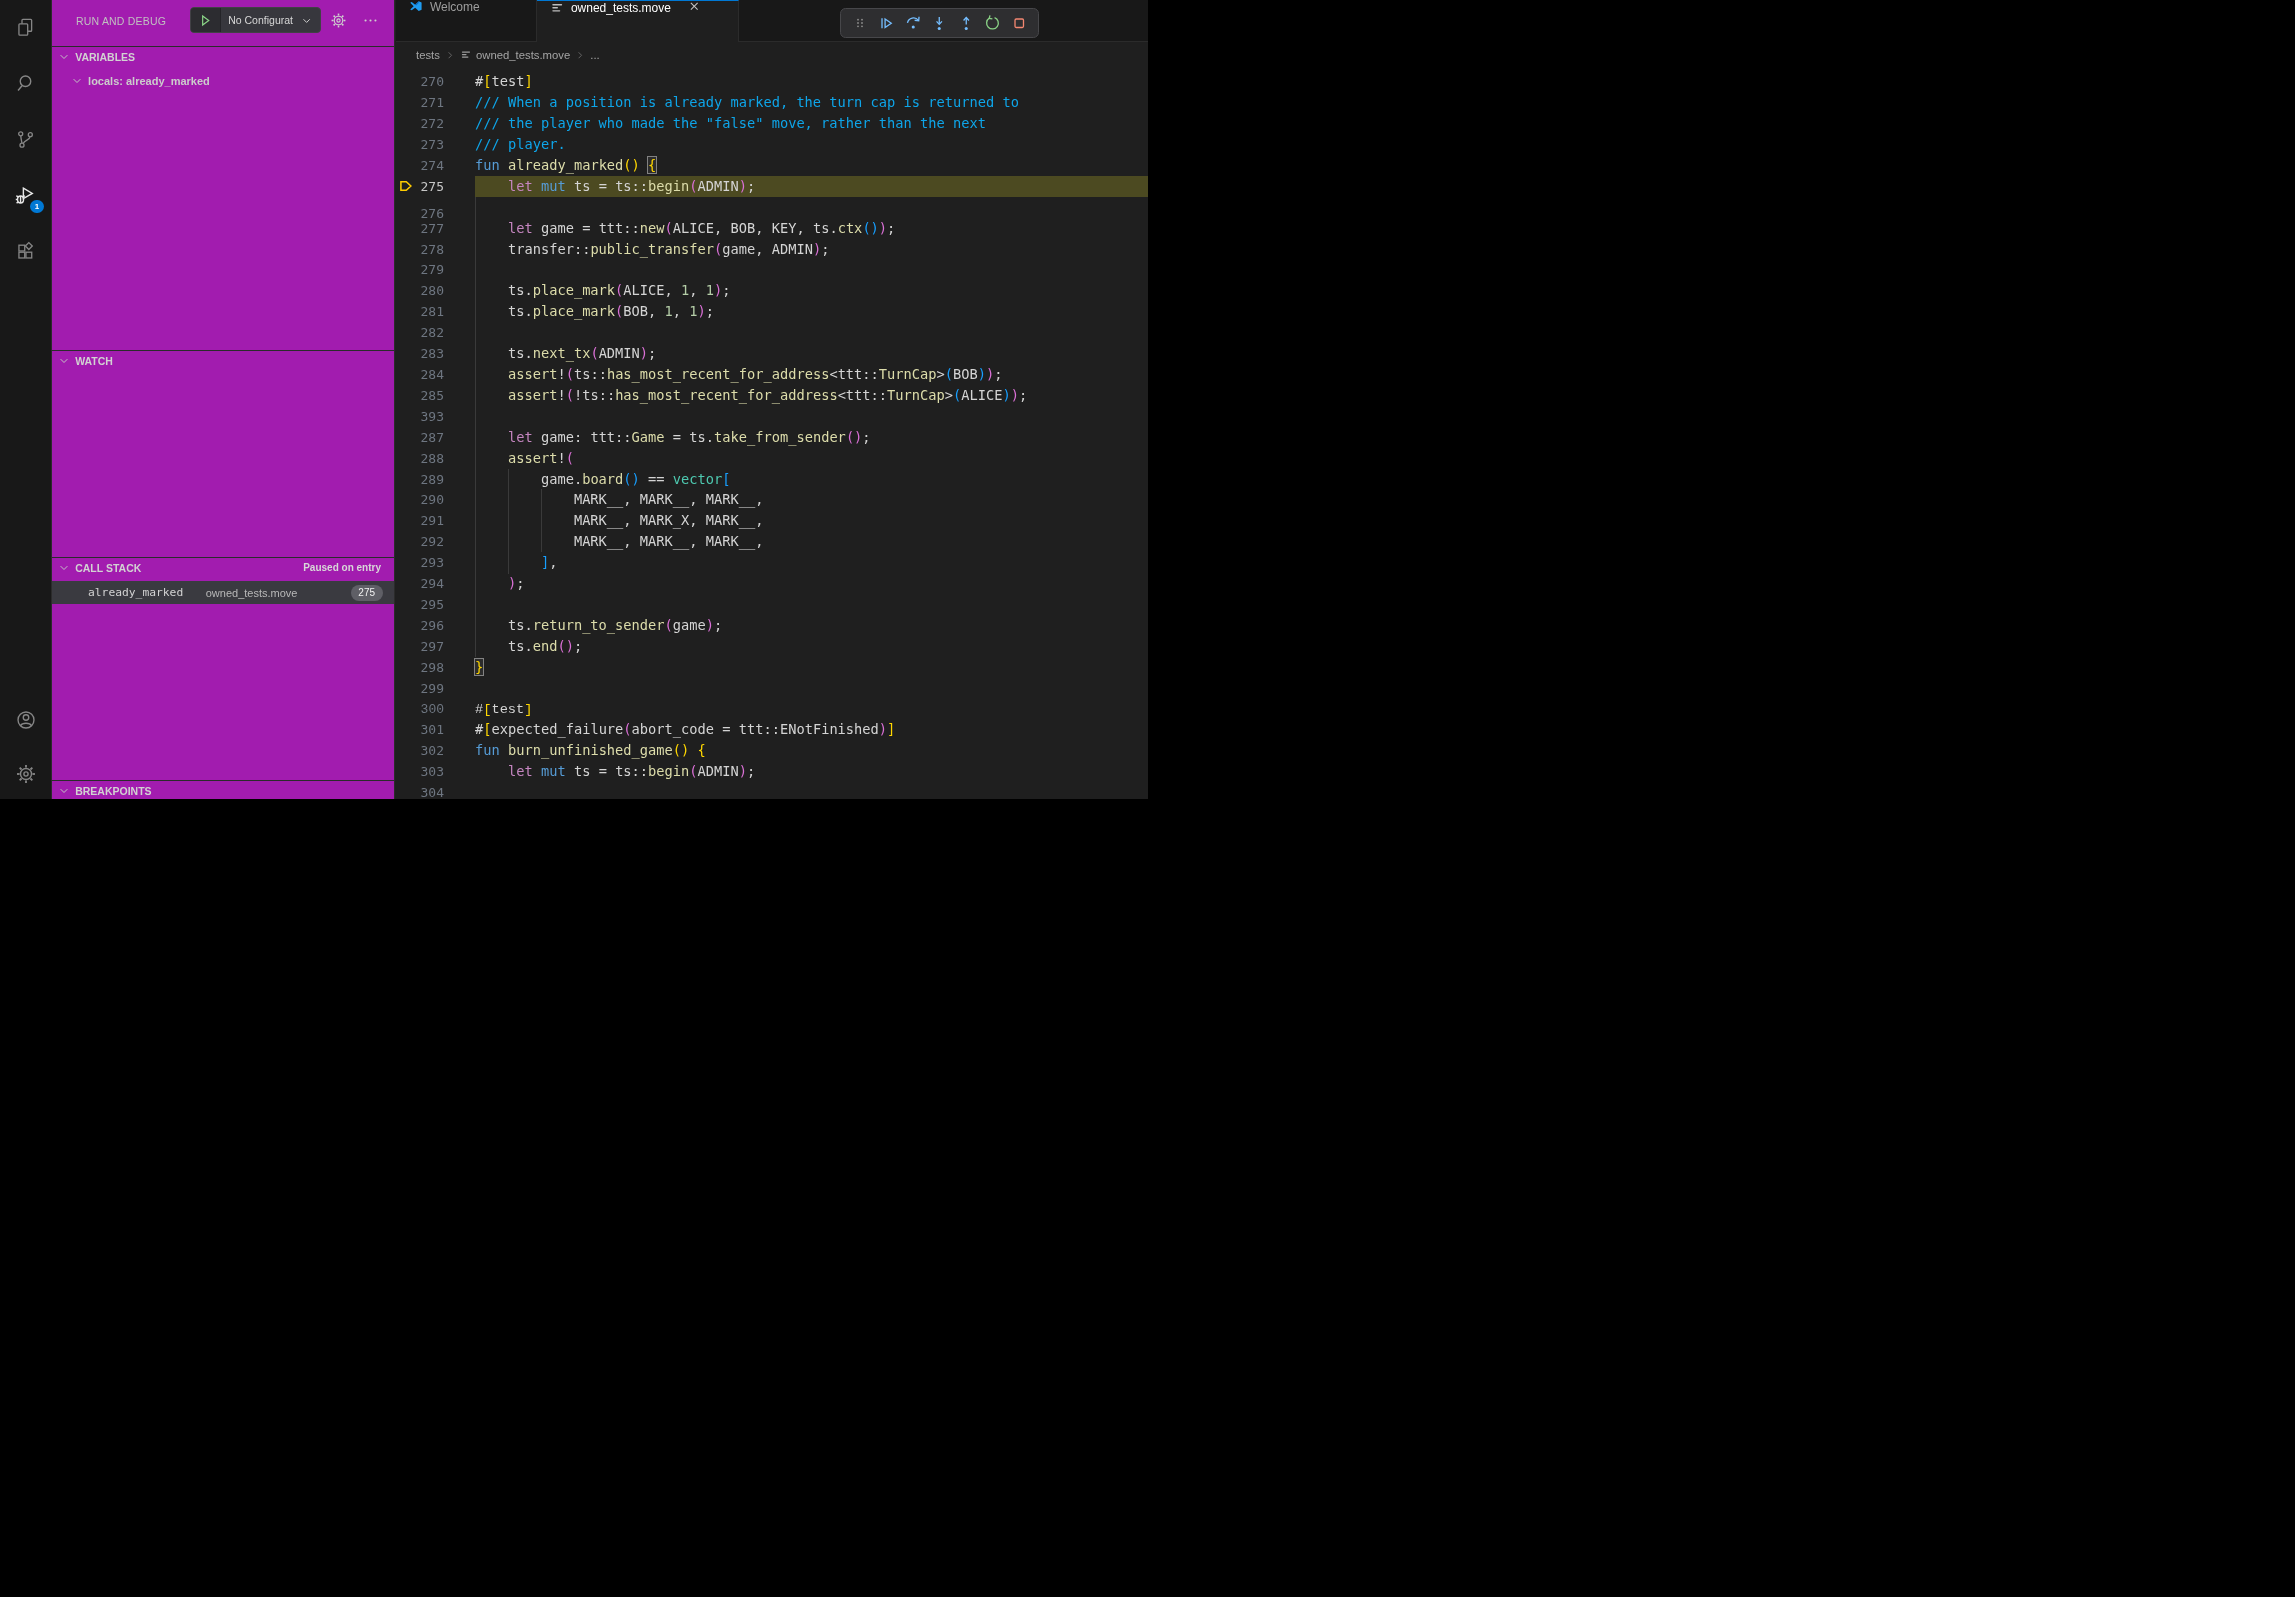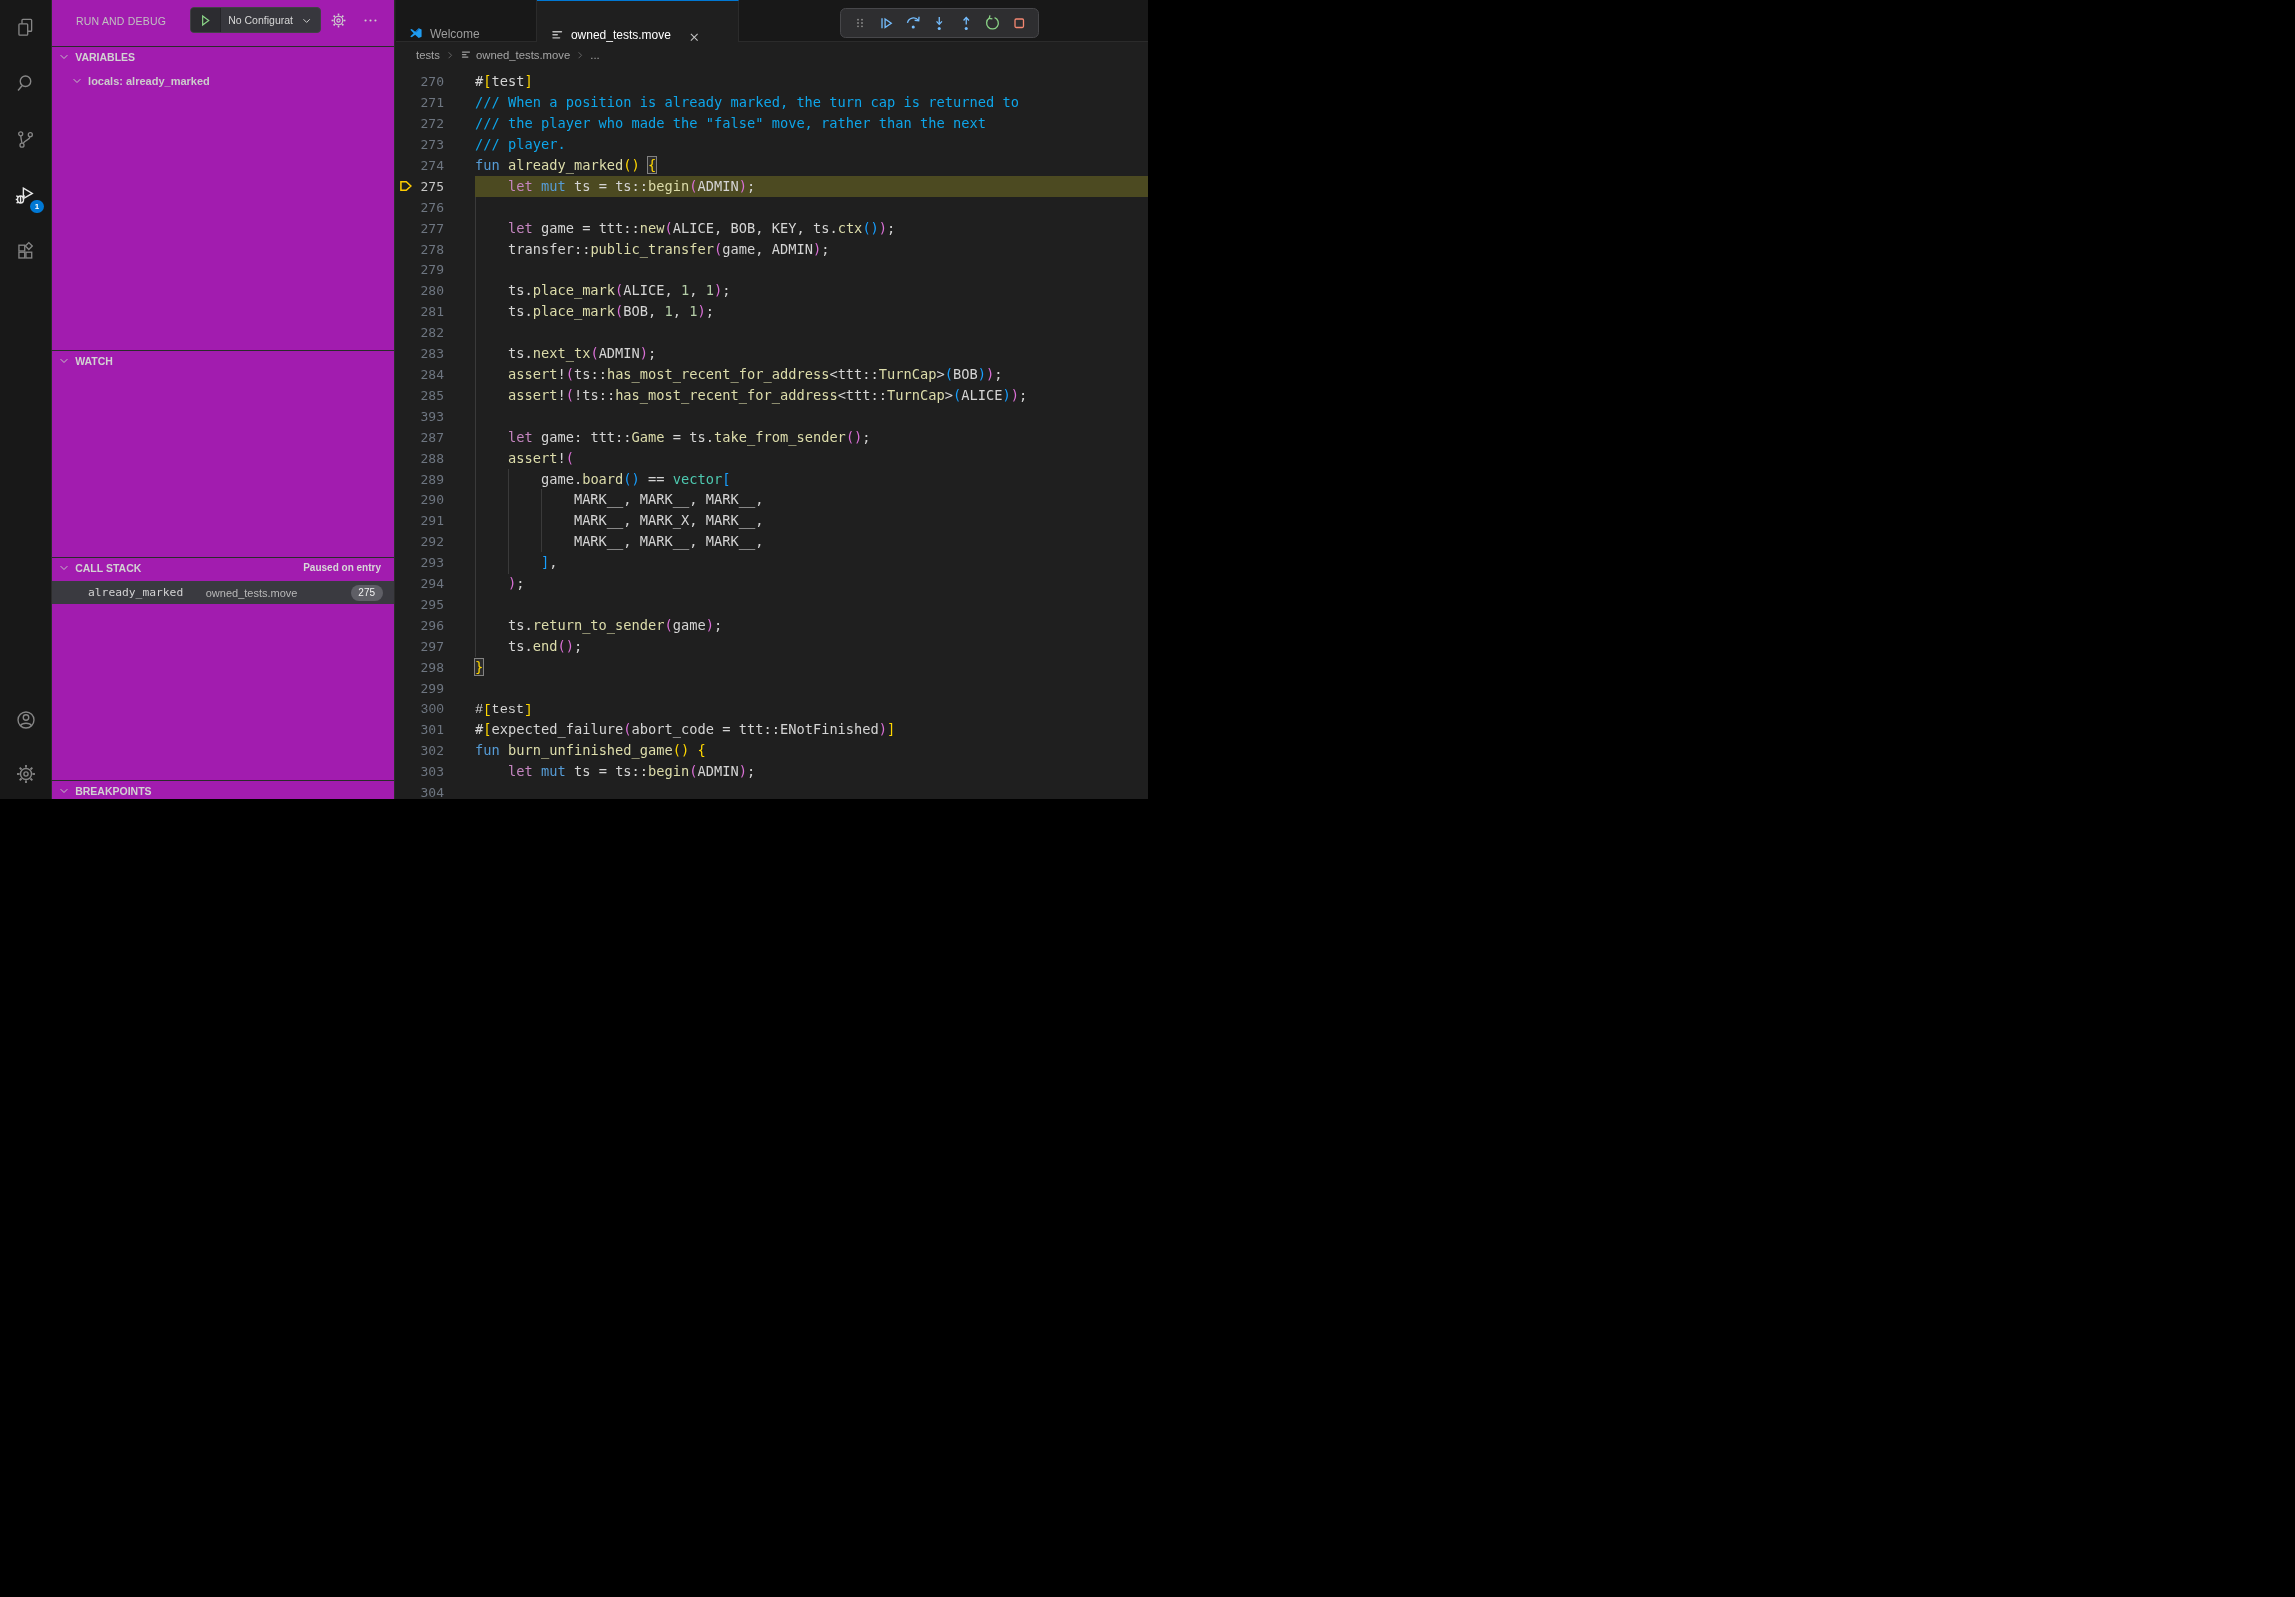--- a/index.html
+++ b/index.html
@@ -39,21 +39,21 @@
              display:flex;align-items:center;cursor:pointer;}
   .frame-name{margin-left:36px;font-family:"DejaVu Sans Mono",monospace;font-size:11.3px;color:#d2d2d2;}
   .frame-file{margin-left:22.5px;font-size:11px;color:#b8b8b8;}
   .frame-badge{margin-left:auto;margin-right:11.3px;min-width:32px;height:16px;border-radius:8px;
                background:#5f5f66;color:#f2f2f2;font-size:10px;display:flex;align-items:center;
                justify-content:center;}
   
   .editor{position:absolute;left:396px;top:0;right:0;height:100%;background:#1f1f1f;}
   .tabs{position:absolute;left:0;right:0;top:0;height:42px;background:#181818;
         border-bottom:0.8px solid #2b2b2b;box-sizing:border-box;display:flex;}
-  .tab{display:flex;align-items:flex-end;gap:7.2px;padding:0 13px;border-right:0.8px solid #2b2b2b;
+  .tab{display:flex;align-items:flex-start;gap:7.2px;padding:0 13px;border-right:0.8px solid #2b2b2b;
        font-size:12px;color:#9d9d9d;box-sizing:border-box;cursor:pointer;}
   .tab.active{background:#1f1f1f;color:#ffffff;border-top:1.6px solid #0078d4;height:42px;}
   .tab .close{margin-left:11.3px;color:#c5c5c5;}
   .debug-toolbar{position:absolute;left:444px;top:8px;width:199px;height:30px;background:#2e2e30;
                  border:0.8px solid #47474a;border-radius:5.6px;display:flex;align-items:center;
                  justify-content:center;gap:7.2px;box-sizing:border-box;z-index:5;}
   .dtb{width:19.3px;height:19.3px;display:flex;align-items:center;justify-content:center;cursor:pointer;}
   .breadcrumbs{position:absolute;left:0;right:0;top:42px;height:26px;display:flex;align-items:center;
                padding-left:20px;gap:4.8px;font-size:11.3px;color:#a5a5a5;background:#1f1f1f;}
   .bc-sep{color:#6e6e6e;}
@@ -357,21 +357,21 @@
             <div class="ltext"><span class="tk-kw">fun</span><span class="tk-w"> </span><span class="tk-fn">already_marked</span><span class="tk-b1">(</span><span class="tk-b1">)</span><span class="tk-w"> </span><span class="tk-b1 match-box">{</span></div>
           </div>
           <div class="code-line current" style="top: 108px;">
             <div class="hl"></div>
             <svg class="frame-arrow" width="15.3" height="16" viewBox="0 0 20 20" fill="none" stroke="#ffcc00" stroke-width="2">
               <path d="M2.5 4.5 H9.5 L15.5 10 L9.5 15.5 H2.5 Z"></path>
             </svg>
             <div class="lnum">275</div>
             <div class="ltext"><span class="tk-w">    </span><span class="tk-ctrl">let</span><span class="tk-w"> </span><span class="tk-kw">mut</span><span class="tk-w"> ts = ts::</span><span class="tk-fn">begin</span><span class="tk-b2">(</span><span class="tk-w">ADMIN</span><span class="tk-b2">)</span><span class="tk-w">;</span></div>
           </div>
-          <div class="code-line" style="top: 129px;">
+          <div class="code-line" style="top: 135px;">
             <div class="lnum">276</div>
             <div class="ltext"></div>
           </div>
           <div class="code-line" style="top: 150px;">
             <div class="lnum">277</div>
             <div class="ltext"><span class="tk-w">    </span><span class="tk-ctrl">let</span><span class="tk-w"> game = ttt::</span><span class="tk-fn">new</span><span class="tk-b2">(</span><span class="tk-w">ALICE, BOB, KEY, ts.</span><span class="tk-fn">ctx</span><span class="tk-b3">()</span><span class="tk-b2">)</span><span class="tk-w">;</span></div>
           </div>
           <div class="code-line" style="top: 171px;">
             <div class="lnum">278</div>
             <div class="ltext"><span class="tk-w">    transfer::</span><span class="tk-fn">public_transfer</span><span class="tk-b2">(</span><span class="tk-w">game, ADMIN</span><span class="tk-b2">)</span><span class="tk-w">;</span></div>

